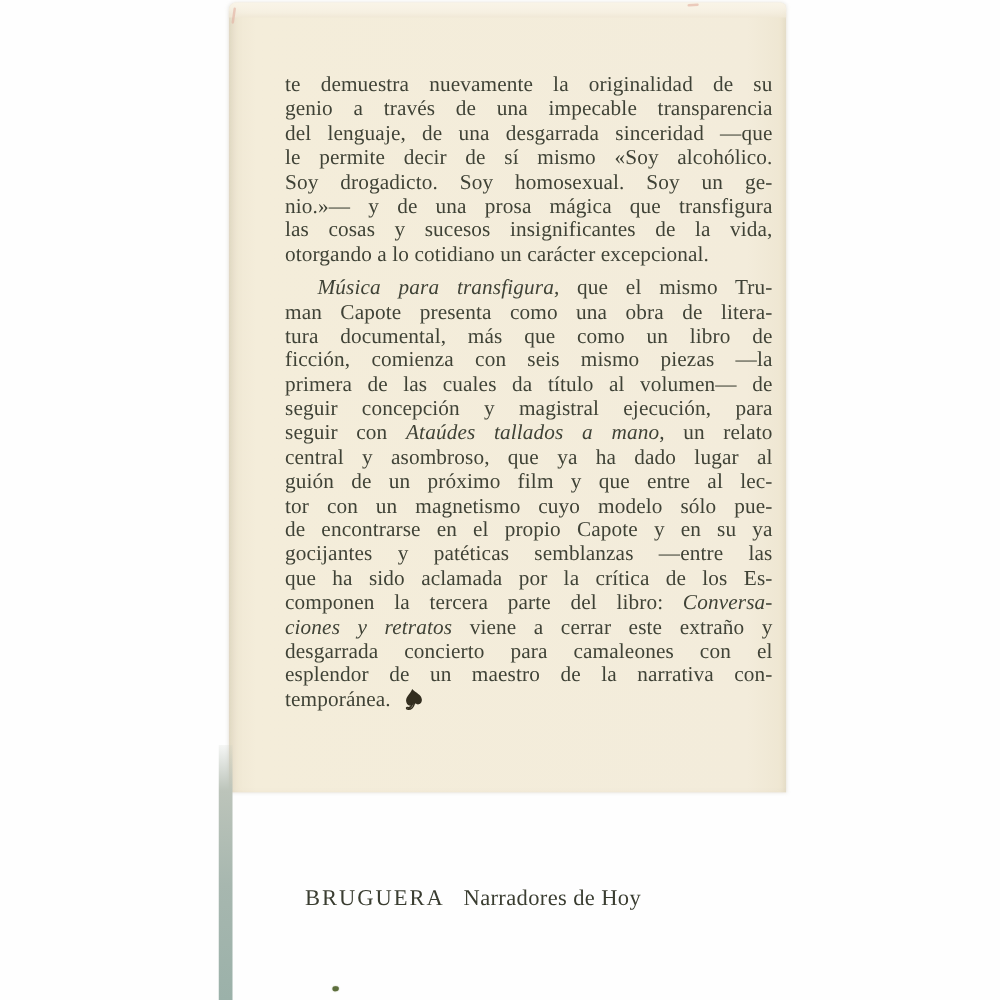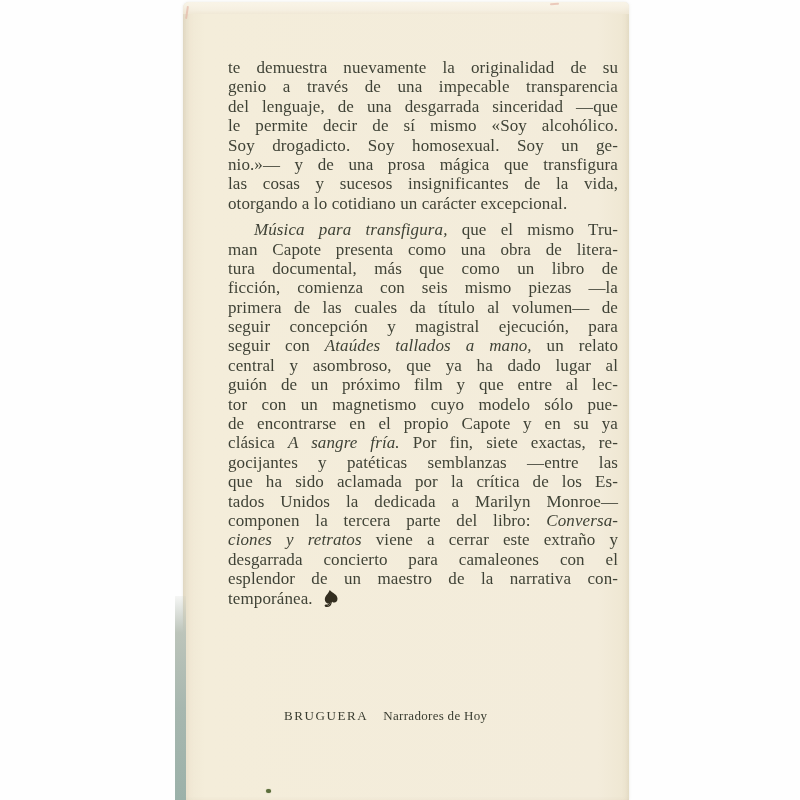--- a/index.html
+++ b/index.html
@@ -5,21 +5,21 @@
   html,body{margin:0;padding:0;}
   body{
     width:800px;height:800px;overflow:hidden;
     background:#fdfdfc;
     font-family:"Liberation Serif","DejaVu Serif",serif;
   }
   .scan{position:relative;width:800px;height:800px;background:#fefefe;}
 
   
   .paper{
-    position:absolute;left:183px;top:2px;width:446px;height:798px;
+    position:absolute;left:183px;top:2px;width:446px;height:632px;
     background:
       linear-gradient(90deg, #efe7d3 0%, #f4edda 5%, #f3ecdb 93%, #eee6d1 100%),
       #f3ecdb;
     border-radius:6px 5px 0 0;
     box-shadow:
       inset 0 10px 10px -8px rgba(255,253,246,.9),
       inset 7px 0 9px -7px rgba(150,138,110,.35),
       inset -4px 0 6px -4px rgba(160,148,120,.28),
       0 0 3px rgba(180,170,150,.25);
   }
@@ -56,21 +56,21 @@
 
   .fleuron{
     display:inline-block;color:#332e20;margin-left:3px;
     transform:rotate(-10deg);vertical-align:-5px;
   }
   .fleuron svg{display:block;}
 
   
   .imprint{
     position:absolute;left:61px;top:706px;width:340px;
-    color:#3a3d31;font-size:13px;white-space:nowrap;margin-left:40px;
+    color:#3a3d31;font-size:18px;white-space:nowrap;
   }
   .imprint .pub{letter-spacing:1.6px;}
   .imprint .coll{margin-left:15px;letter-spacing:.3px;}
 
   .speck{
     position:absolute;left:83px;top:787px;width:5px;height:4px;
     background:#5c6e3c;border-radius:50% 50% 45% 55%;
     box-shadow:0 0 1px #7a8757;
   }
 </style>
@@ -95,24 +95,22 @@
         <div class="line"><span>man Capote presenta como una obra de litera-</span></div>
         <div class="line"><span>tura documental, más que como un libro de</span></div>
         <div class="line"><span>ficción, comienza con seis mismo piezas —la</span></div>
         <div class="line"><span>primera de las cuales da título al volumen— de</span></div>
         <div class="line"><span>seguir concepción y magistral ejecución, para</span></div>
         <div class="line"><span>seguir con </span><span class="it">Ataúdes tallados a mano,</span><span> un relato</span></div>
         <div class="line"><span>central y asombroso, que ya ha dado lugar al</span></div>
         <div class="line"><span>guión de un próximo film y que entre al lec-</span></div>
         <div class="line"><span>tor con un magnetismo cuyo modelo sólo pue-</span></div>
         <div class="line"><span>de encontrarse en el propio Capote y en su ya</span></div>
-        <div class="line"><span>clásica </span><span class="it">A sangre fría.</span><span> Por fin, siete exactas, re-</span></div>
         <div class="line"><span>gocijantes y patéticas semblanzas —entre las</span></div>
         <div class="line"><span>que ha sido aclamada por la crítica de los Es-</span></div>
-        <div class="line"><span>tados Unidos la dedicada a Marilyn Monroe—</span></div>
         <div class="line"><span>componen la tercera parte del libro: </span><span class="it">Conversa-</span></div>
         <div class="line"><span class="it">ciones y retratos</span><span> viene a cerrar este extraño y</span></div>
         <div class="line"><span>desgarrada concierto para camaleones con el</span></div>
         <div class="line"><span>esplendor de un maestro de la narrativa con-</span></div>
         <div class="line last"><span>temporánea.</span>
   <span class="fleuron"><svg width="21" height="20" viewBox="0 0 26 24" aria-hidden="true">
     <path fill="currentColor" d="M14 1 C11 6 5.5 7.5 6 13 C6.4 17.2 11 18.6 13 15.6 C13.3 17 14.3 17 14.6 15.6 C16.6 18.6 21.2 17.2 21.6 13 C22.1 7.5 17 6 14 1 Z"></path>
     <path fill="none" stroke="currentColor" stroke-width="1.5" stroke-linecap="round" d="M13.5 15.2 C12.5 18.8 9.6 20.9 6.5 20.2 C4.6 19.7 4.9 17.9 6.5 18.5 C8.9 19.4 11 17.8 11.8 14.8"></path>
   </svg></span>
 </div>

